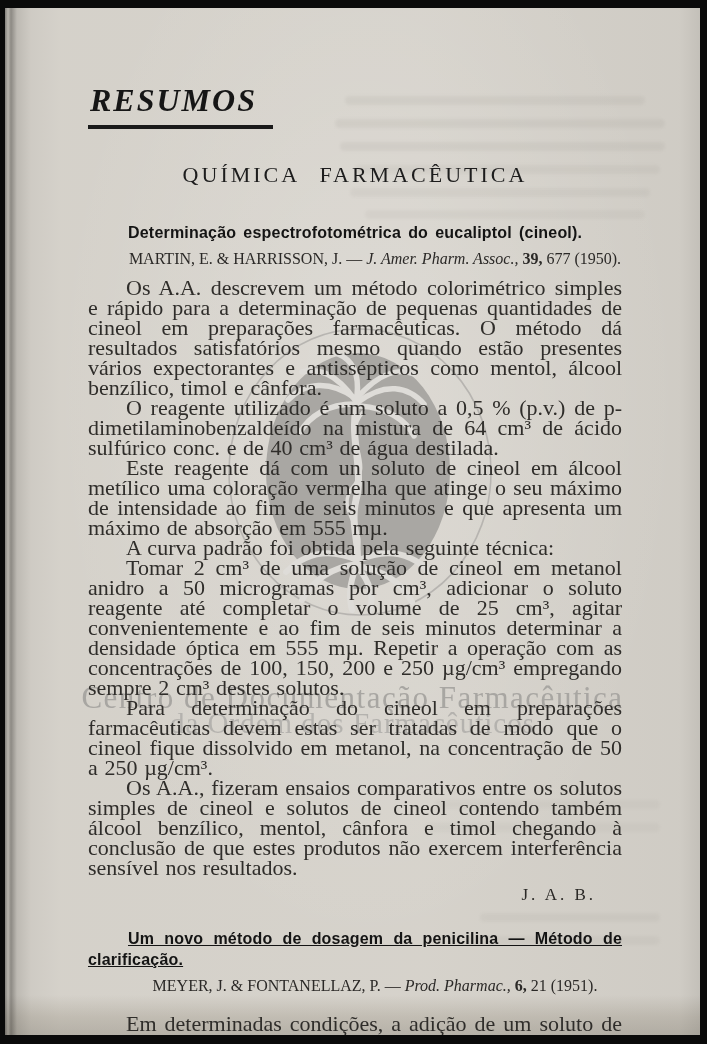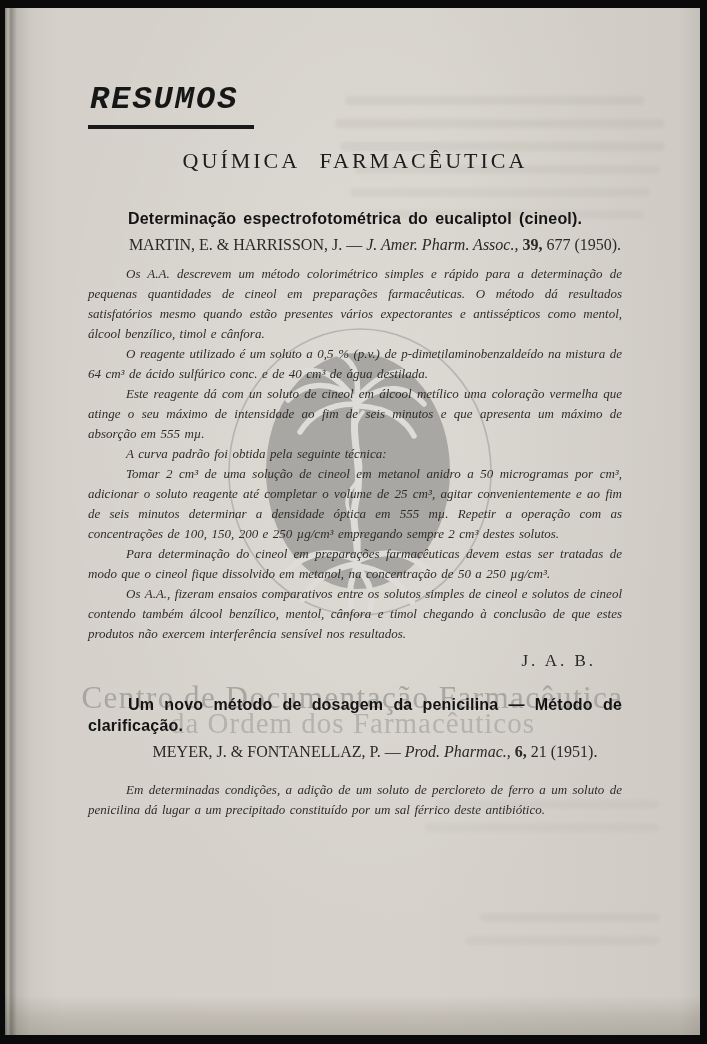--- a/index.html
+++ b/index.html
@@ -39,30 +39,30 @@
   
   .content{
     position:relative;z-index:1;
     padding:0 0 0 83px;
     width:534px;
     color:#2f2d2a;
   }
   .resumos-wrap{margin:76px 0 0 0;}
   .resumos{
     display:inline-block;
-    font-family:Liberation Mono, monospace;
+    font-family:Liberation Serif, serif;
     font-style:italic;font-weight:700;
     font-size:32px;line-height:32px;
     letter-spacing:2px;color:#161616;
     padding:0 16px 9px 2px;
     border-bottom:4px solid #1a1a1a;
     text-align:center;
   }
   .chapter{
-    margin:20px 0 0 0;
+    margin:34px 0 0 0;
     text-align:center;
     font-family:"Liberation Serif","DejaVu Serif",serif;
     font-weight:400;font-size:22px;line-height:23px;
     letter-spacing:3px;word-spacing:12px;color:#1d1d1d;
   }
   p{margin:0;text-align:center;}
   .article-title{
     margin-top:36px;
     font-family:"Liberation Sans","DejaVu Sans",sans-serif;
     font-weight:700;font-size:16px;line-height:21px;
@@ -72,34 +72,33 @@
     text-align:justify;
   }
   .citation{
     margin-top:6px;
     font-size:16px;line-height:20px;
     text-indent:40px;color:#2b2927;
   }
   .cit-journal{font-style:italic;}
   .cit-volume{font-weight:700;}
   .body-par{
-    font-size:13px;line-height:20px;
+    font-size:22px;line-height:20px;
     text-align:justify;text-indent:38px;
     word-spacing:1.2px;
     color:#2f2d2a;
-    font-style:italic;
   }
   .body-par.first{margin-top:9px;}
   .signature{
     margin-top:7px;
     font-size:17px;letter-spacing:3px;
     text-align:right;padding-right:26px;
     color:#2b2927;
   }
-  .article-title.second{margin-top:23px;}
+  .article-title.second{margin-top:23px;text-decoration:underline;}
   .last-par{margin-top:18px;}
 </style>
 </head>
 <body>
 
 <div class="page">
 
   <div class="under-layer">
 
     <div class="bleed" style="top:88px;left:340px;width:300px;opacity:.12;"></div>

